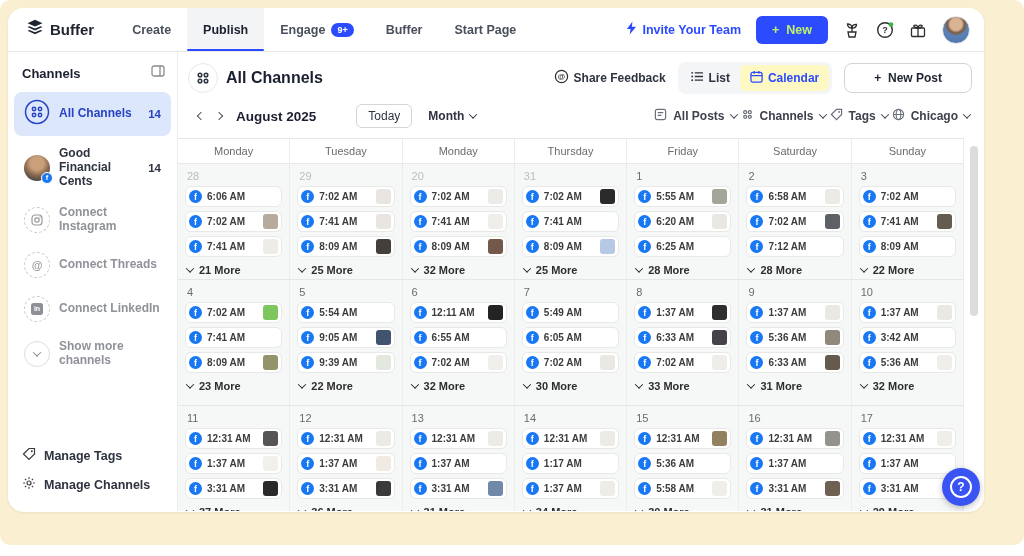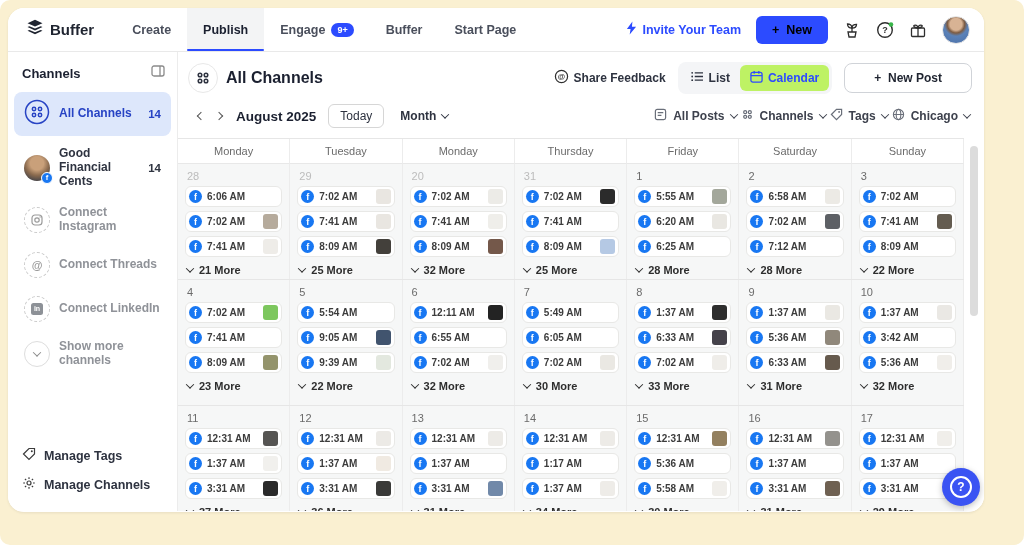--- a/index.html
+++ b/index.html
@@ -9,21 +9,21 @@
 
   
   .topnav { height:44px; display:flex; align-items:stretch; border-bottom:1px solid #e9e9e9; background:#fff; }
   .logo { display:flex; align-items:center; gap:6px; padding:0 22px 0 18px; font-size:15px; font-weight:bold; color:#1f2430; }
   .tab { display:flex; align-items:center; gap:6px; padding:0 16px; font-size:12.5px; font-weight:600; color:#4a4f5c; cursor:pointer; position:relative; }
   .tab.active { background:#f3f4f5; color:#1b2030; }
   .tab.active::after { content:""; position:absolute; left:0; right:0; bottom:0; height:2.5px; background:#2c4bff; border-radius:2px; }
   .badge { background:#2c4bff; color:#fff; font-size:9px; font-weight:bold; border-radius:9px; padding:2px 6px; }
   .nav-right { margin-left:auto; display:flex; align-items:center; gap:15px; padding-right:14px; }
   .invite { display:flex; align-items:center; gap:5px; color:#2c4bff; font-size:12.5px; font-weight:600; cursor:pointer; }
-  .btn-new { background:#2c4bff; color:#000000; border:none; border-radius:6px; font-size:12.5px; font-weight:600; padding:7px 16px; cursor:pointer; font-family:inherit; }
+  .btn-new { background:#2c4bff; color:#bef264; border:none; border-radius:6px; font-size:12.5px; font-weight:600; padding:7px 16px; cursor:pointer; font-family:inherit; }
   .nav-ic { display:flex; align-items:center; cursor:pointer; }
   .avatar { width:28px; height:28px; border-radius:50%; border:1px solid #e5e5e5;
             background:radial-gradient(circle at 50% 28%, #d8b394 26%, #7c5b42 38%, #5b82b8 52%, #4a6fa8 100%); }
 
   
   .body-row { display:flex; height:459px; }
   .sidebar { width:170px; border-right:1px solid #ececec; display:flex; flex-direction:column; padding-top:10px; background:#fff; }
   .side-head { display:flex; align-items:center; justify-content:space-between; padding:2px 12px 10px 14px; }
   .side-title { font-size:13px; font-weight:bold; color:#1b2030; }
   .side-item { display:flex; align-items:center; gap:9px; padding:7px 10px; margin:0 6px 4px 6px; border-radius:8px; cursor:pointer; }
@@ -42,27 +42,27 @@
 
   
   .main { flex:1; position:relative; background:#fff; display:flex; flex-direction:column; }
   .main-header { display:flex; align-items:center; padding:10px 12px 6px 10px; }
   .title-ic { width:30px; height:30px; border:1px solid #e8e8e8; border-radius:50%; display:flex; align-items:center; justify-content:center; margin-right:8px; }
   .page-title { font-size:16px; font-weight:bold; color:#1b2030; }
   .mh-right { margin-left:auto; display:flex; align-items:center; gap:12px; }
   .share-fb { display:flex; align-items:center; gap:5px; font-size:12px; font-weight:600; color:#2e3340; cursor:pointer; }
   .seg { display:flex; align-items:center; background:#f4f5f7; border-radius:8px; padding:3px; }
   .seg-btn { display:flex; align-items:center; gap:5px; font-size:12px; font-weight:600; color:#2e3340; padding:5px 10px; border-radius:6px; cursor:pointer; }
-  .seg-btn.active { background:#bef264; color:#2c4bff; }
+  .seg-btn.active { background:#fef9c3; color:#2c4bff; }
   .btn-newpost { background:#fff; border:1px solid #d0d3d8; border-radius:8px; padding:7px 29px; font-size:12px; font-weight:600; color:#1f2430; cursor:pointer; font-family:inherit; }
 
   .controls { display:flex; align-items:center; padding:4px 14px 10px 14px; }
   .nav-arrow { width:18px; height:18px; display:flex; align-items:center; justify-content:center; cursor:pointer; color:#555; }
   .month-label { font-size:13.5px; font-weight:bold; color:#1b2030; margin:0 12px 0 8px; }
-  .btn-today { border:1px solid #d6d6d6; background:#fff; border-radius:6px; padding:4px 11px; font-size:12px; color:#2e3340; cursor:pointer; font-family:inherit; }
+  .btn-today { border:1px solid #d6d6d6; background:#fff; border-radius:6px; padding:4px 11px; font-size:12px; color:#2e3340; cursor:pointer; font-family:inherit;margin-left:28px; }
   .month-sel { display:flex; align-items:center; gap:6px; font-size:12px; font-weight:600; color:#2e3340; margin-left:16px; cursor:pointer; }
   .filters { margin-left:auto; display:flex; align-items:center; gap:4px; }
   .filter { display:flex; align-items:center; gap:6px; font-size:12px; font-weight:600; color:#3d414d; cursor:pointer; }
 
   .chev { width:6px; height:6px; border-right:1.5px solid currentColor; border-bottom:1.5px solid currentColor; display:inline-block; }
   .chev.down { transform:rotate(45deg) translate(-1px,-1px); }
   .chev.left { transform:rotate(135deg); }
   .chev.right { transform:rotate(-45deg); }
 
   

